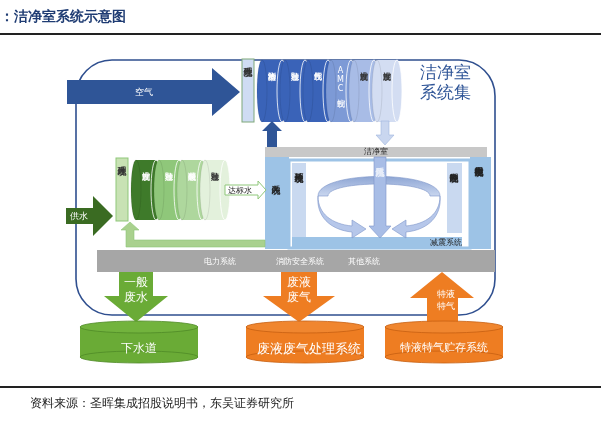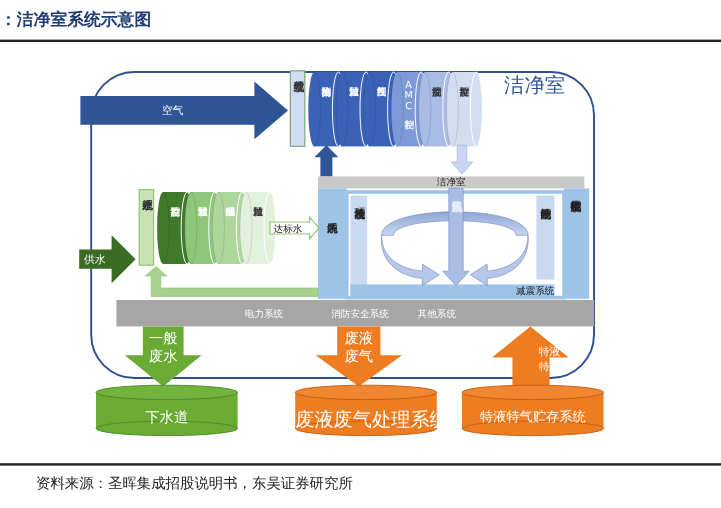--- a/index.html
+++ b/index.html
@@ -140,20 +140,21 @@
   </g>
   <g>
     <rect x="385" y="327" width="118" height="30" fill="#ee7d22"></rect>
     <ellipse cx="444" cy="357" rx="59" ry="6" fill="#ee7d22" stroke="#c65f12" stroke-width="0.8"></ellipse>
     <ellipse cx="444" cy="327" rx="59" ry="6" fill="#f0862f" stroke="#c65f12" stroke-width="0.8"></ellipse>
   </g>
 </svg>
 
 <div class="lbl" style="left:420px;top:62px;font-size:17px;line-height:20px;color:#2f5597;">
   <div>洁净室</div>
+  <div>系统集</div>
 </div>
 
 <div class="lbl" style="left:135px;top:86px;font-size:9px;color:#fff;">空气</div>
 <div class="lbl vtext" style="left:243px;top:60px;font-size:9px;color:#333;">空气处理系统</div>
 <div id="air-stage-labels">
     <div class="lbl vtext" style="left: 267px; top: 66px; font-size: 8px; color: rgb(255, 255, 255);">污染物检测</div>
     <div class="lbl vtext" style="left: 290px; top: 66px; font-size: 8px; color: rgb(255, 255, 255);">颗粒过滤</div>
     <div class="lbl vtext" style="left: 313px; top: 66px; font-size: 8px; color: rgb(255, 255, 255);">气压控制</div>
     <div class="lbl vtext" style="left: 336px; top: 66px; font-size: 8px; color: rgb(255, 255, 255);">AMC控制</div>
     <div class="lbl vtext" style="left: 359px; top: 66px; font-size: 8px; color: rgb(51, 51, 51);">温度控制</div>
@@ -183,23 +184,23 @@
 <div class="lbl" style="left:348px;top:256px;font-size:8px;color:#fff;">其他系统</div>
 
 <div class="lbl" style="left:120px;top:275px;width:32px;font-size:12px;line-height:15px;color:#fff;">
   <div>一般</div>
   <div>废水</div>
 </div>
 <div class="lbl" style="left:283px;top:275px;width:32px;font-size:12px;line-height:15px;color:#fff;">
   <div>废液</div>
   <div>废气</div>
 </div>
-<div class="lbl" style="left:444px;top:288px;width:28px;font-size:9px;line-height:12px;color:#fff;">
+<div class="lbl" style="left:432px;top:288px;width:28px;font-size:9px;line-height:12px;color:#fff;">
   <div>特液</div>
   <div>特气</div>
 </div>
 
 <div class="lbl" style="left:80px;top:340px;width:118px;font-size:12px;color:#fff;text-align:center;">下水道</div>
-<div class="lbl" style="left:246px;top:340px;width:126px;font-size:16px;color:#fff;">废液废气处理系统</div>
+<div class="lbl" style="left:246px;top:340px;width:126px;font-size:13px;color:#fff;">废液废气处理系统</div>
 <div class="lbl" style="left:385px;top:340px;width:118px;font-size:11px;color:#fff;">特液特气贮存系统</div>
 
 <div class="abs rule-bot"></div>
 <div class="abs source">资料来源：圣晖集成招股说明书，东吴证券研究所</div>
 
 </body></html>

